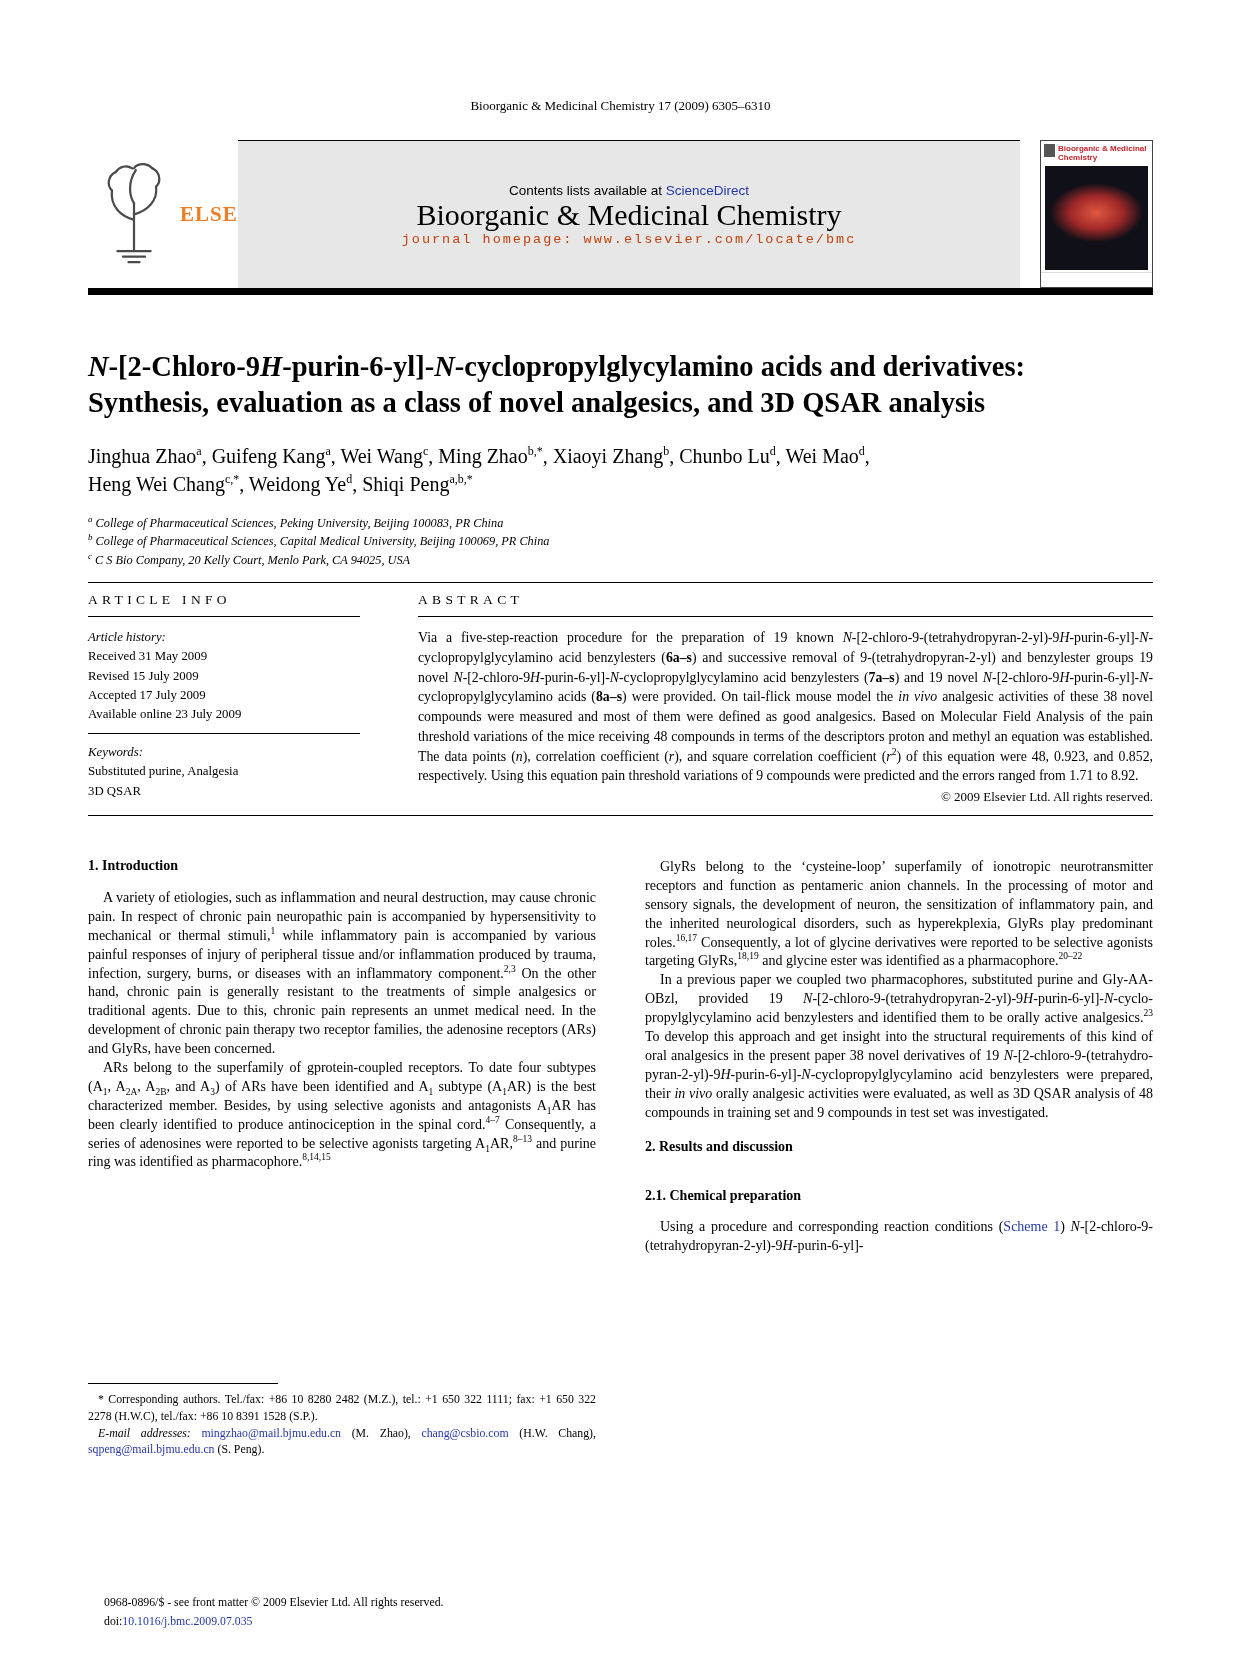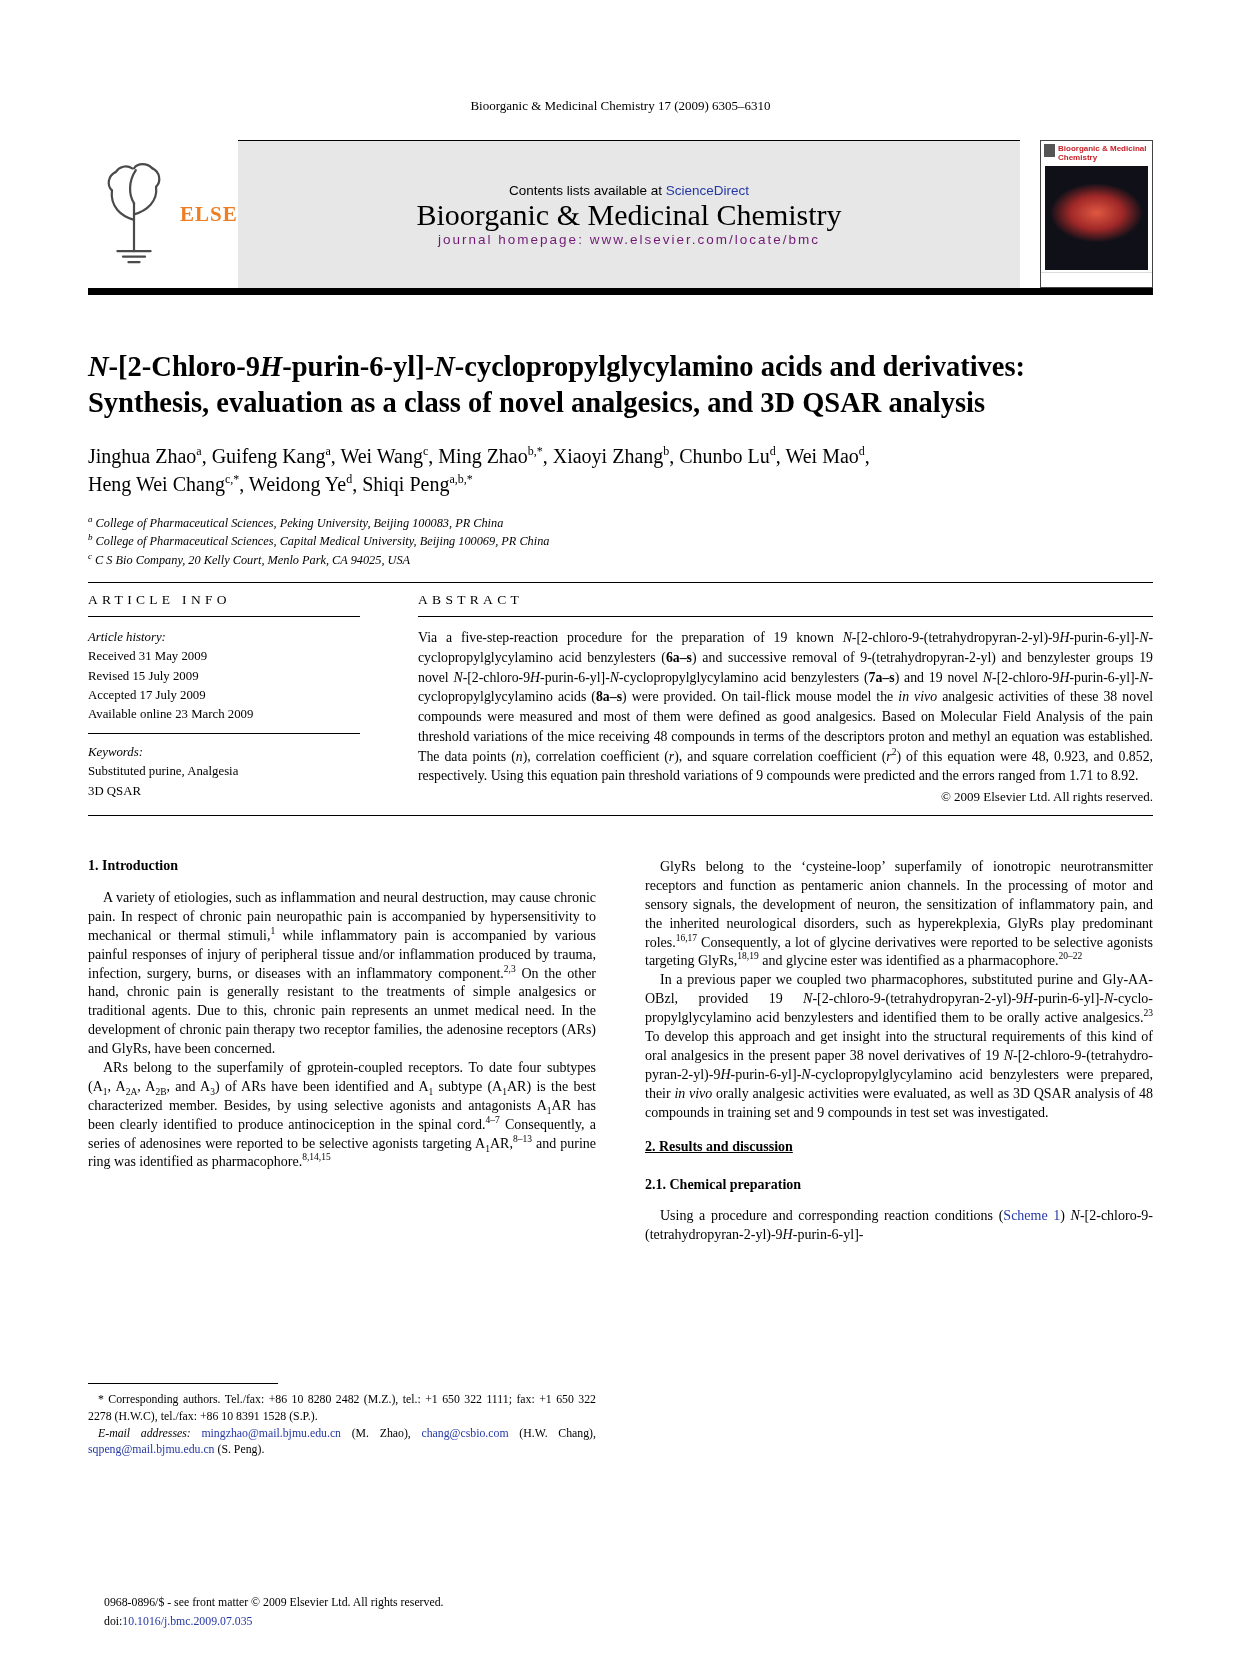--- a/index.html
+++ b/index.html
@@ -50,33 +50,33 @@
   .info-block{font-size:12.8px;line-height:1.5;}
   .info-label{font-style:italic;}
   .info-rule{border-top:1px solid #000;margin:9px 0 9px;}
   .abs-text{font-size:13.8px;line-height:1.43;text-align:justify;text-indent:0;}
   .abs-copy{font-size:13px;text-align:right;margin-top:3px;}
 
   .body-row{display:flex;margin-top:42px;min-height:600px;gap:49px;}
   .col{width:508px;flex:0 0 auto;display:flex;flex-direction:column;}
   .col p{font-size:14px;line-height:1.35;text-align:justify;text-indent:15px;}
   .col h2{font-size:14px;font-weight:bold;margin:0 0 15px;}
-  .col h2.mid{margin:17px 0 22px;text-decoration:underline;}
+  .col h2.mid{margin:17px 0 33px;}
   .col h3{font-size:14px;font-weight:bold;margin:0 0 14px;}
   sup{font-size:9.5px;line-height:0;}
   sub{font-size:9.5px;line-height:0;}
 
   .footnote{margin-top:auto;padding-top:10px;}
   .fn-rule{border-top:1px solid #000;width:190px;margin-bottom:7px;}
   .fn-text{font-size:11.8px !important;line-height:1.42 !important;text-indent:10px !important;text-align:justify;}
 
   .front-matter{position:absolute;left:104px;bottom:24px;font-size:11.8px;line-height:1.55;}
 
   a{color:var(--link-color);text-decoration:none;cursor:pointer;}
-  .homepage{color:#701a75;}
+  .homepage{color:#c2410c;font-family:Liberation Mono, monospace;}
 </style>
 </head>
 <body>
 
 <div class="page">
 
   <div class="citation">Bioorganic &amp; Medicinal Chemistry 17 (2009) 6305–6310</div>
 
   <div class="header-row">
     <div class="logo-box">
@@ -137,21 +137,21 @@
   <div class="rule-full rule-top"></div>
 
   <div class="meta-row">
     <div class="info-col">
       <div class="col-heading">ARTICLE INFO</div>
       <div class="info-block">
         <div class="info-label">Article history:</div>
         <div>Received 31 May 2009</div>
         <div>Revised 15 July 2009</div>
         <div>Accepted 17 July 2009</div>
-        <div>Available online 23 March 2009</div>
+        <div>Available online 23 July 2009</div>
       </div>
       <div class="info-rule"></div>
       <div class="info-block">
         <div class="info-label">Keywords:</div>
         <div>Substituted purine, Analgesia</div>
         <div>3D QSAR</div>
       </div>
     </div>
 
     <div class="abs-col">

